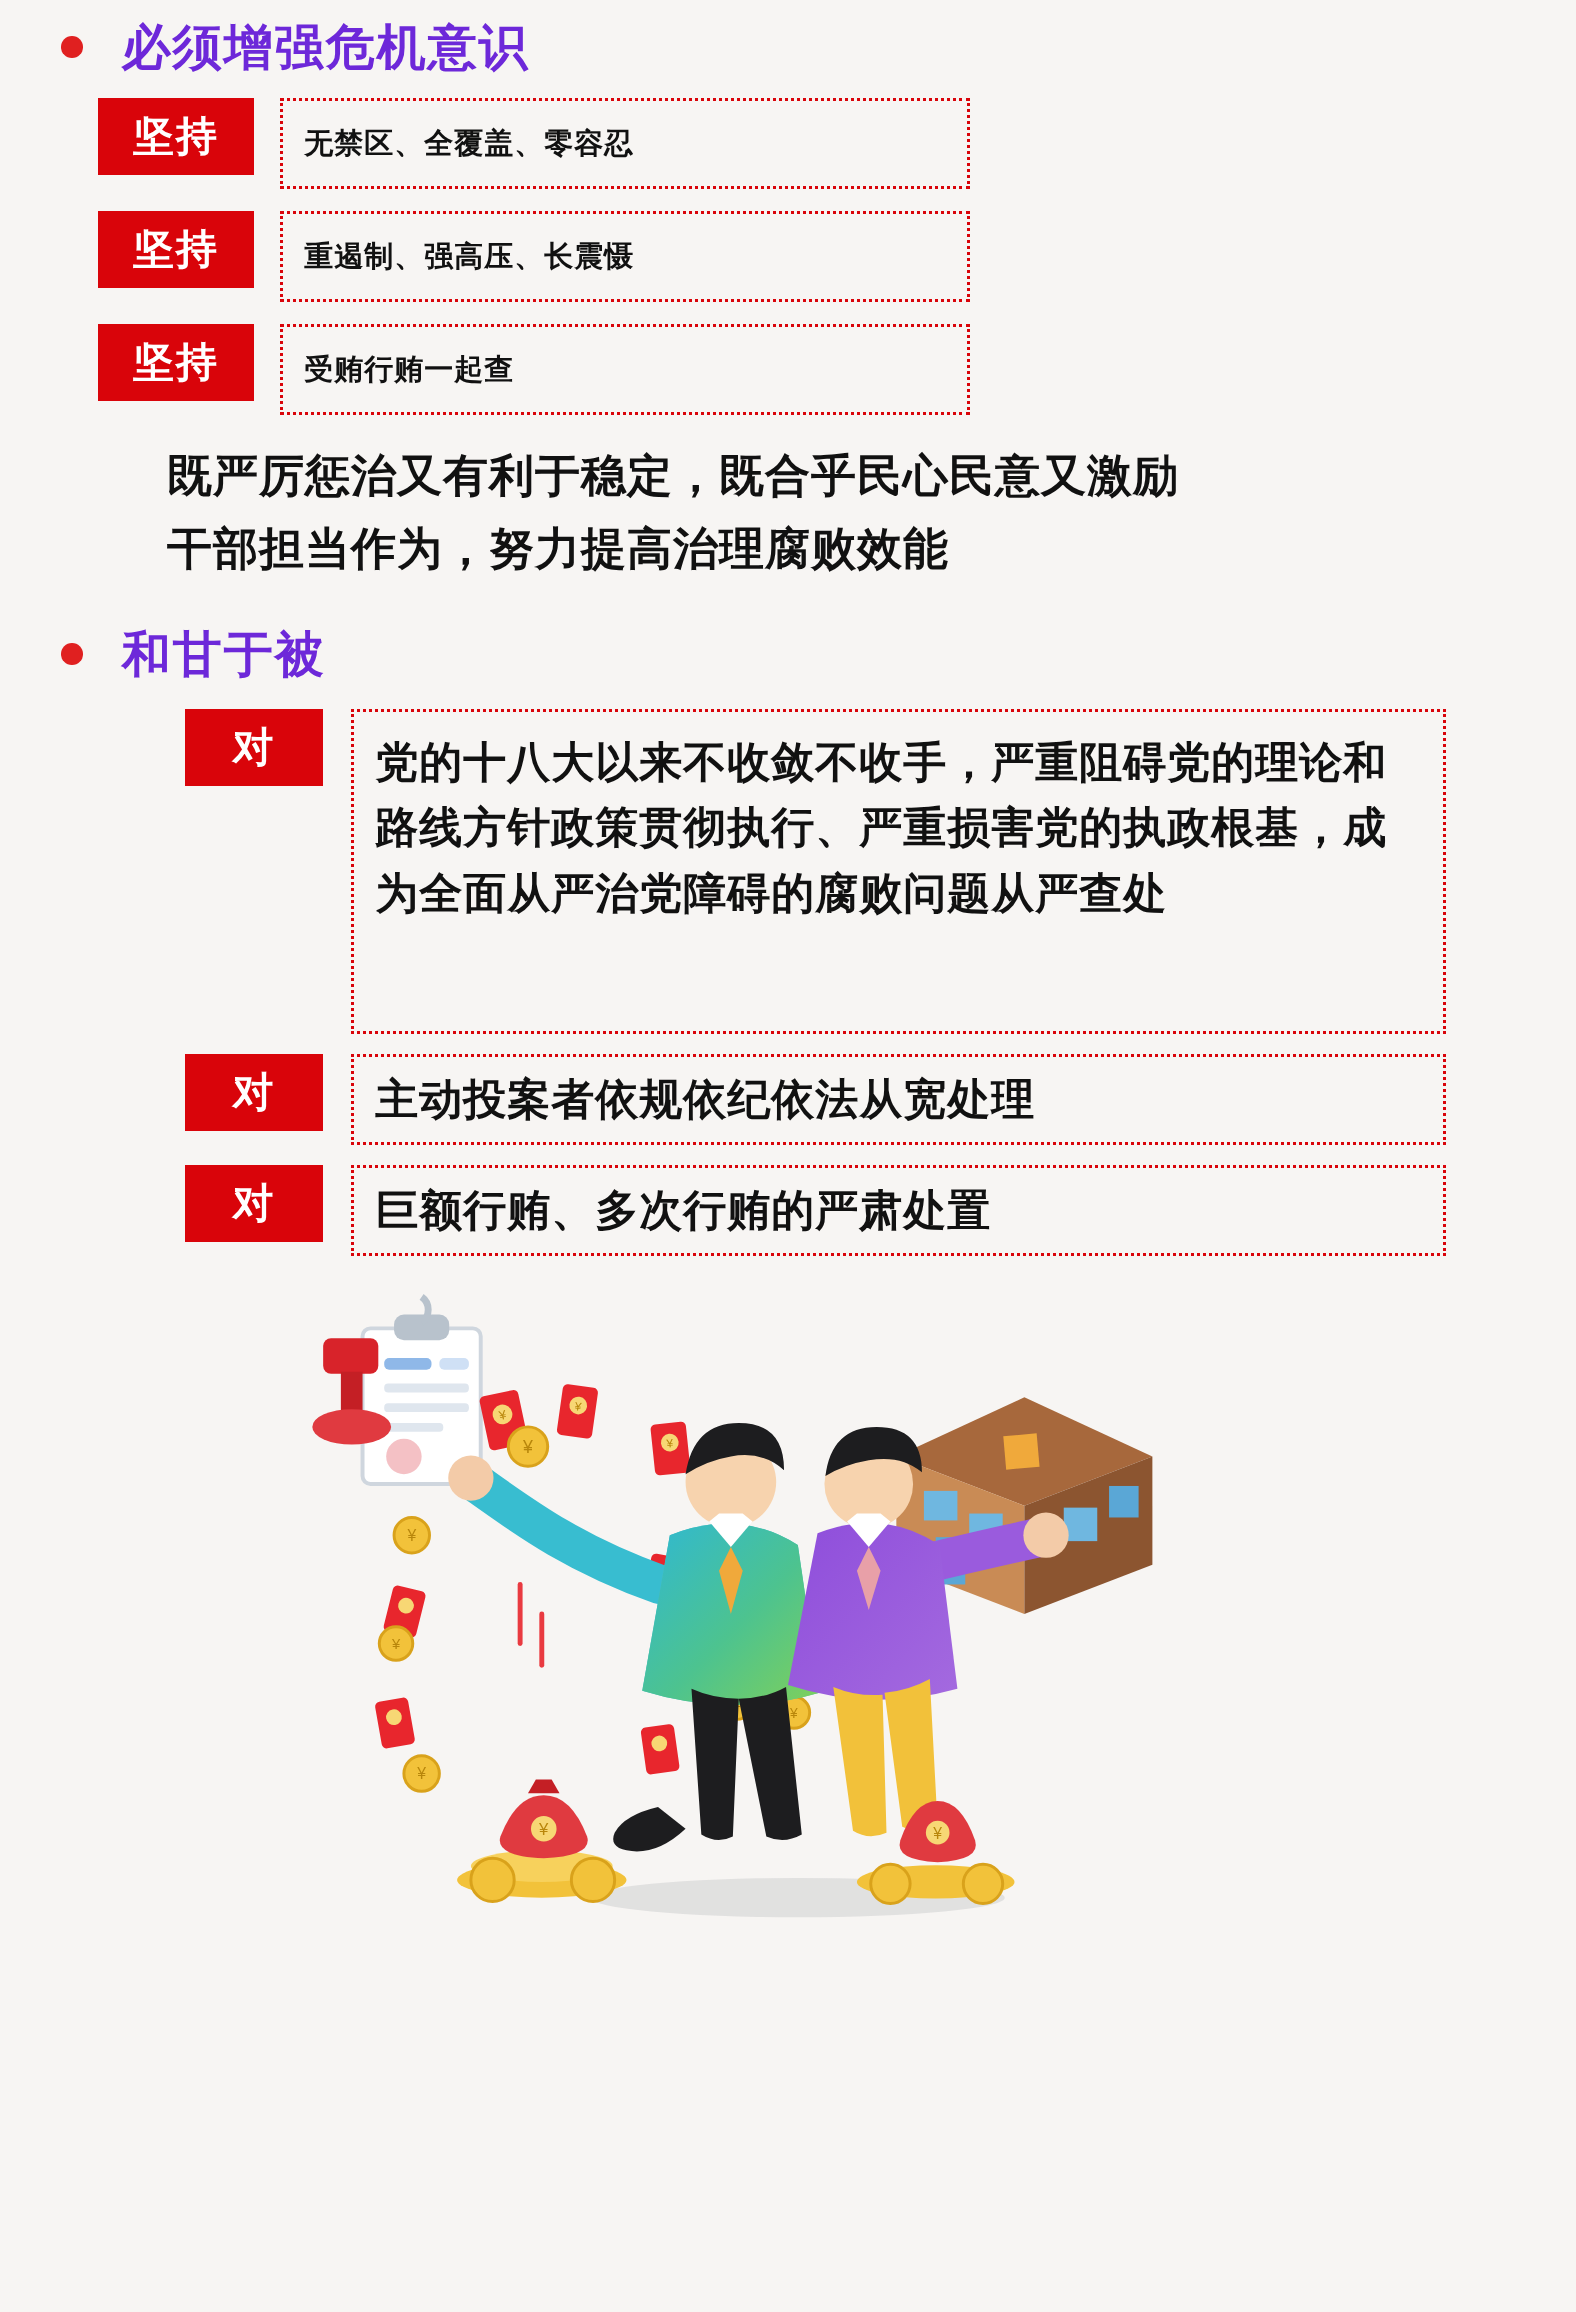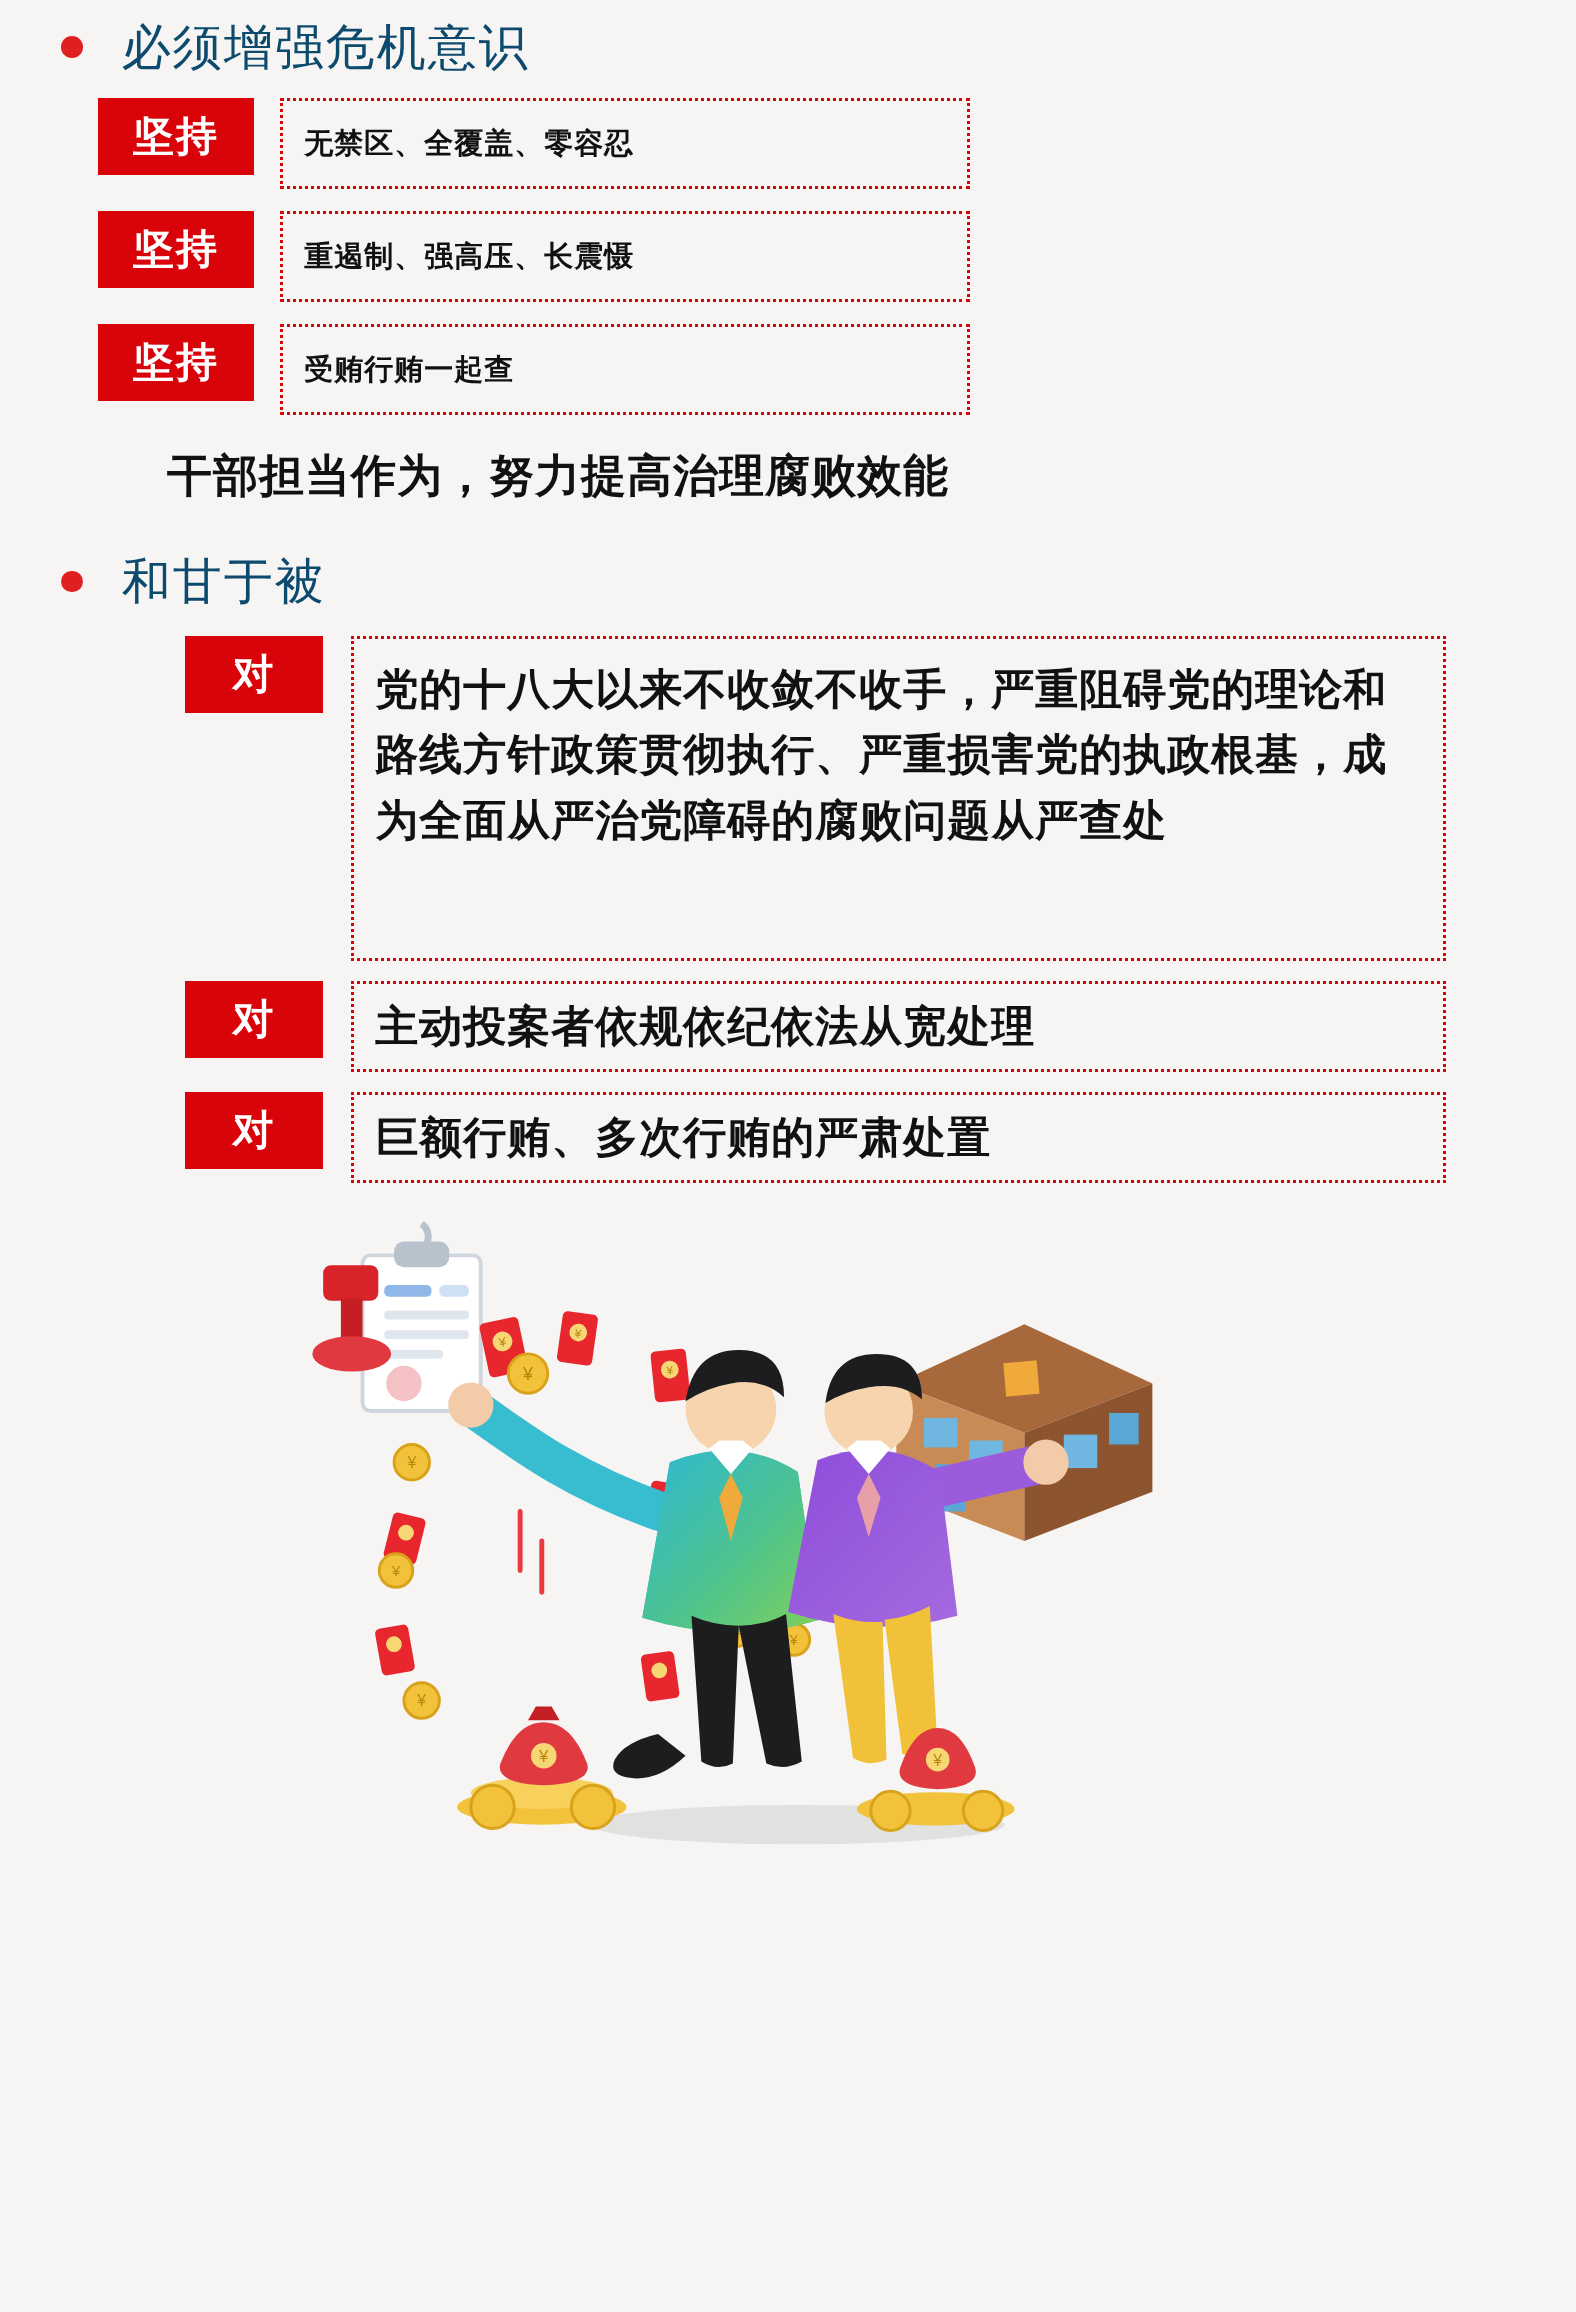--- a/index.html
+++ b/index.html
@@ -37,23 +37,23 @@
   .bullet-dot {
     width: 21.7px;
     height: 21.7px;
     border-radius: 50%;
     background: #e02020;
     flex: 0 0 auto;
     display: block;
   }
   .sec-title {
     font-size: 49px;
-    font-weight: normal;
+    font-weight: bold;
     letter-spacing: 2px;
-    color: #0c4a6e;
+    color: #6d28d9;
     line-height: 1.2;
   }
 
   
   .rows {
     margin-top: 21.7px;
     padding-left: 98px;
   }
   .row {
     display: flex;
@@ -167,20 +167,21 @@
       <div class="row r3">
         <div class="tag keep">坚持</div>
         <div class="boxwrap">
           <span class="text">受贿行贿一起查</span>
         </div>
       </div>
 
     </div>
 
     <div class="para">
+      <span class="line">既严厉惩治又有利于稳定，既合乎民心民意又激励</span>
       <span class="line">干部担当作为，努力提高治理腐败效能</span>
     </div>
 
   </div>
 
   <div class="section" style="margin-top:39px;">
 
     <div class="sec-head">
       <span class="bullet-dot"></span>
       <span class="sec-title">和甘于被</span>

